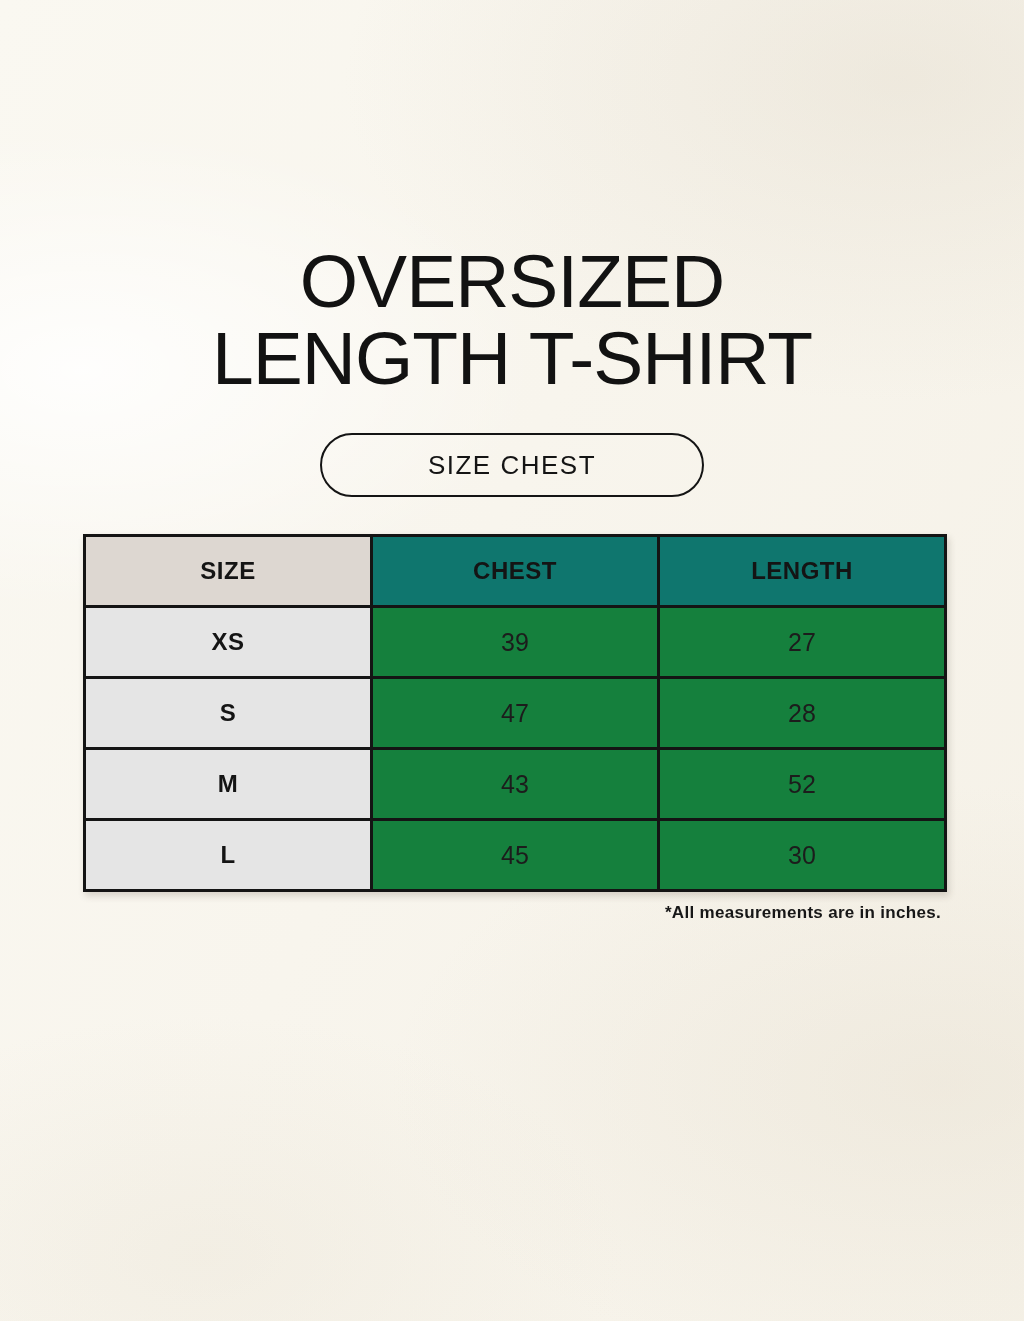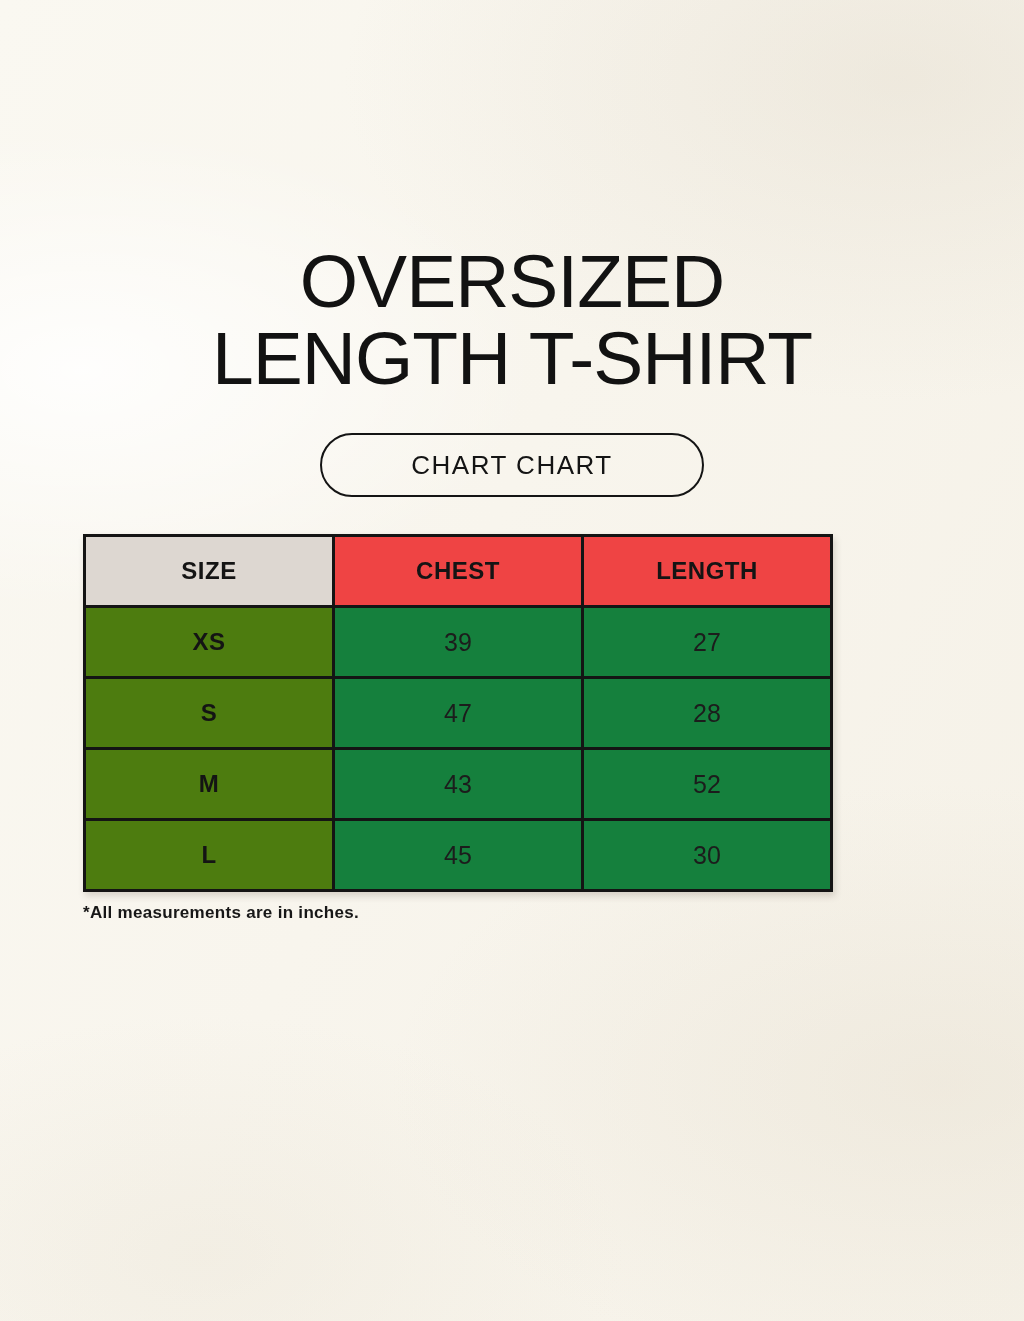--- a/index.html
+++ b/index.html
@@ -45,57 +45,58 @@
     font-weight: 500;
     letter-spacing: 1.5px;
     color: #141414;
     cursor: pointer;
   }
   .table-wrap {
     margin-top: 37px;
     width: 858px;
   }
   table.size-chart {
-    width: 750px;
+    width: 864px;
     border-collapse: collapse;
     table-layout: fixed;
     box-shadow: 2px 4px 7px rgba(60,50,35,0.18);
   }
   table.size-chart th, table.size-chart td {
     border: 3px solid #141414;
     text-align: center;
     vertical-align: middle;
     height: 71px;
   }
   thead th { font-size: 24px; font-weight: 700; letter-spacing: 0.5px; }
   th.col-size-hd   { background: #ddd7d1; }
-  th.col-accent    { background: #ef4444; }
-  tbody th.size-cell { background: #4d7c0f; font-size: 24px; font-weight: 700; letter-spacing: 0.5px; }
+  th.col-accent    { background: #0f766e; }
+  tbody th.size-cell { background: #e5e5e5; font-size: 24px; font-weight: 700; letter-spacing: 0.5px; }
   tbody td.val-cell  { background: #15803d; font-size: 25px; font-weight: 400; color: #1c1c1c; }
   .footnote {
     width: 858px;
     margin-top: 11px;
+    text-align: right;
     font-size: 17px;
     font-weight: 700;
     letter-spacing: 0.3px;
     color: #171717;
   }
 </style>
 </head>
 <body>
 
 <div class="page">
 
   <h1 class="title">
     <span>OVERSIZED</span><br>
     <span>LENGTH T-SHIRT</span>
   </h1>
 
   <button class="badge">
-    <span>CHART CHART</span>
+    <span>SIZE CHEST</span>
   </button>
 
   <div class="table-wrap">
     <table class="size-chart">
       <thead>
         <tr>
           <th class="col-size-hd">SIZE</th>
           <th class="col-accent">CHEST</th>
           <th class="col-accent">LENGTH</th>
         </tr>

